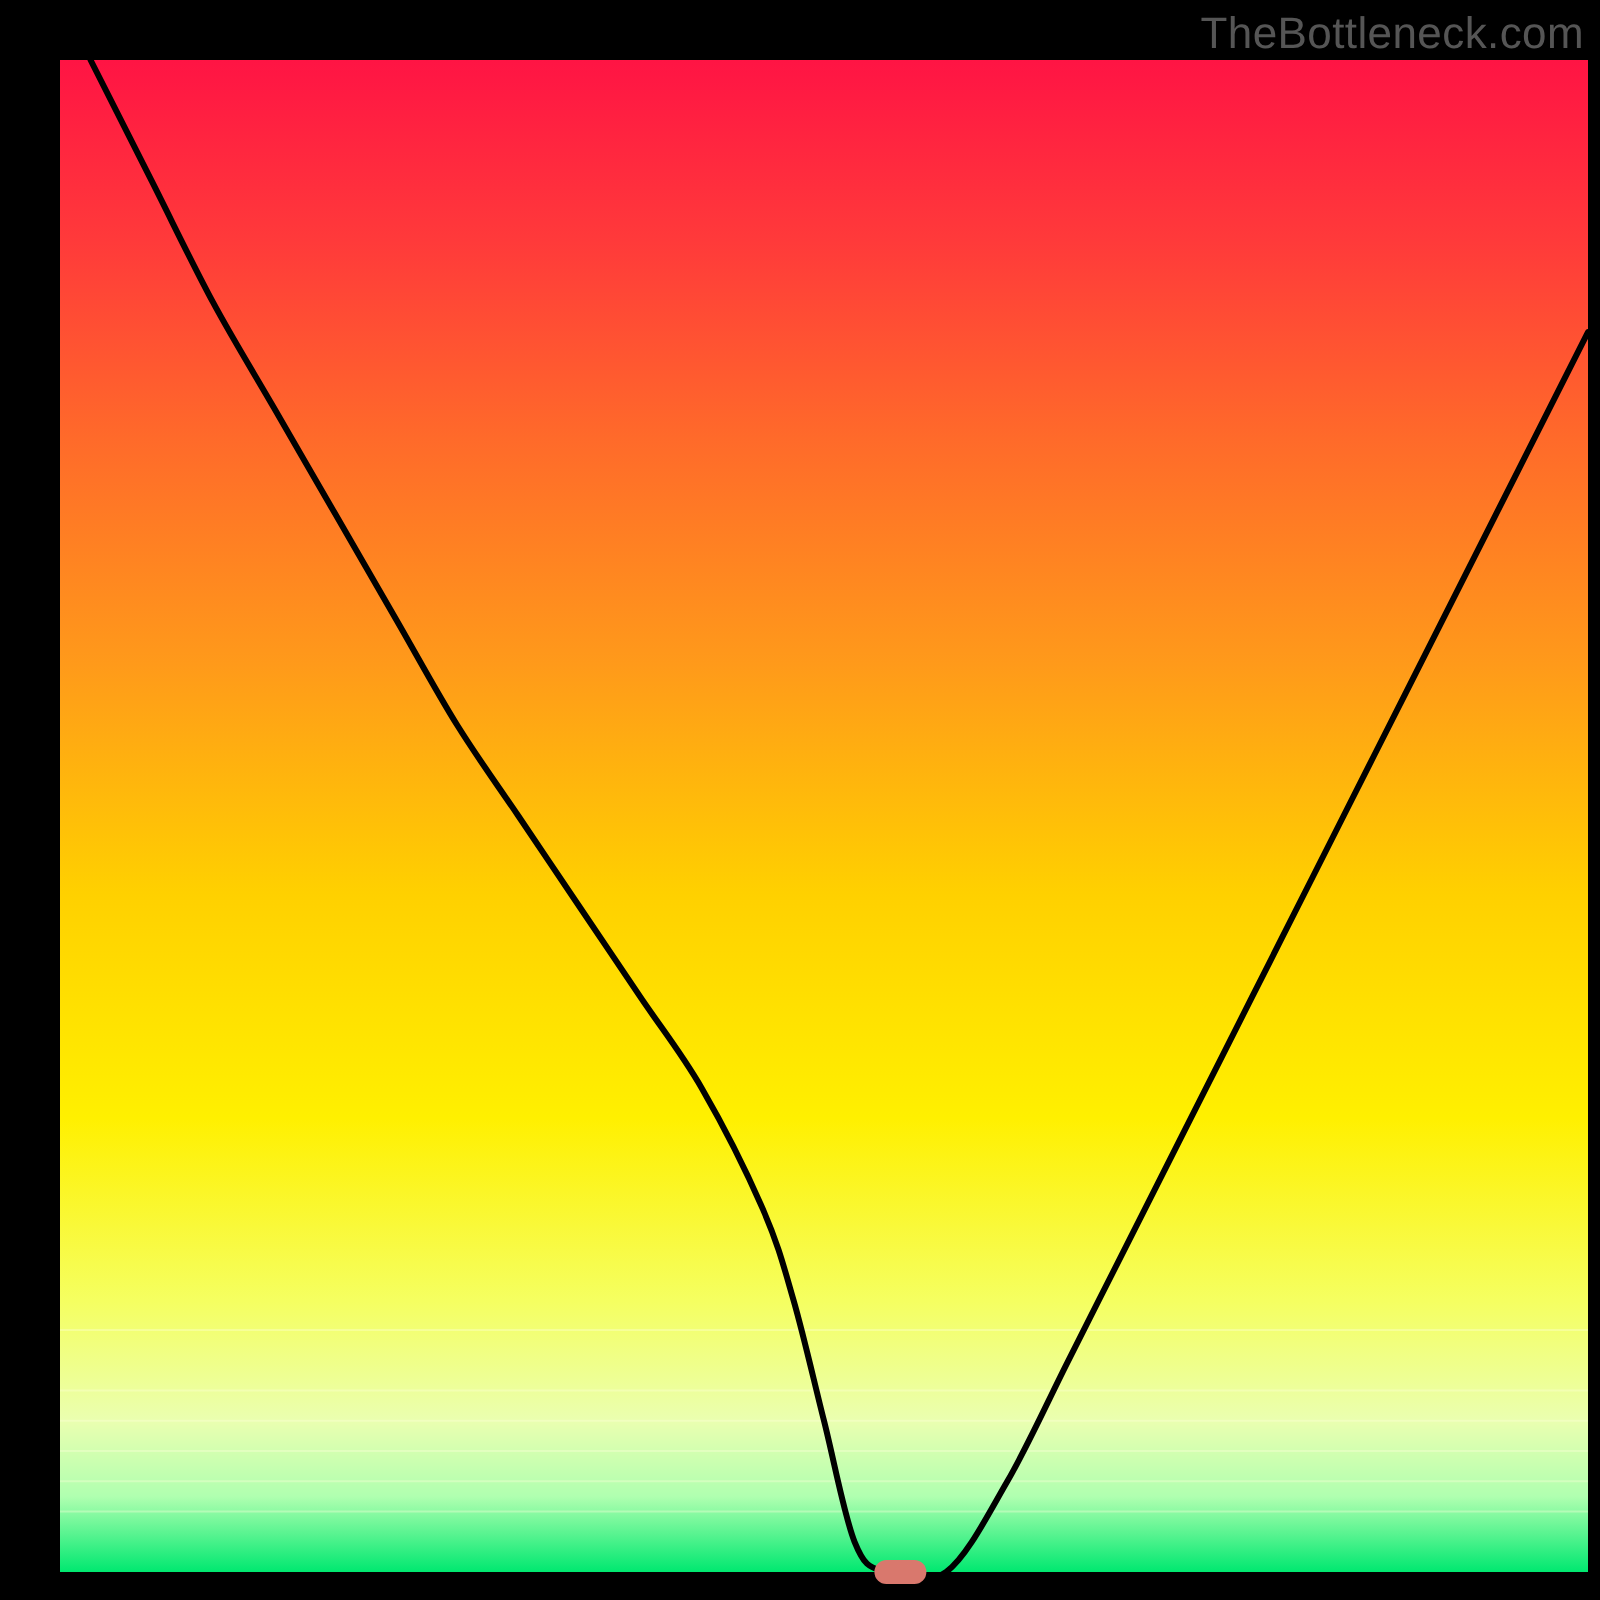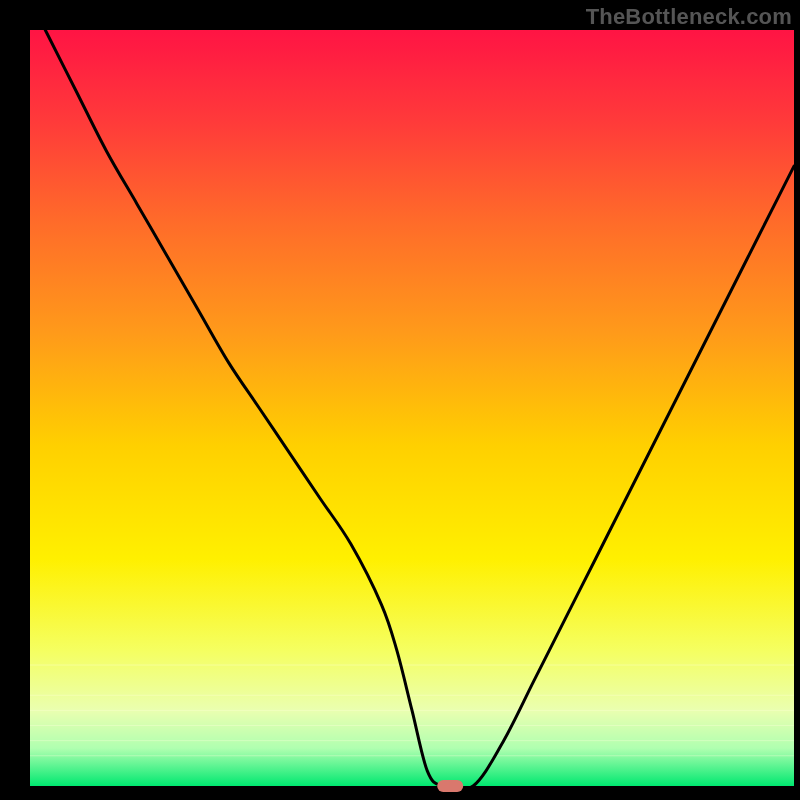--- a/index.html
+++ b/index.html
@@ -18,21 +18,21 @@
   }
   svg {
     display: block;
   }
   .watermark {
     position: absolute;
     top: 4px;
     right: 8px;
     color: #555;
     font-size: 22px;
-    font-weight: 700;
+    font-weight: 400;
     letter-spacing: 0.2px;
     user-select: none;
   }
 </style>
 </head>
 <body>
 
 <div class="chart-container">
   <svg id="chart-svg" width="800" height="800" viewBox="0 0 800 800">
       <defs>

